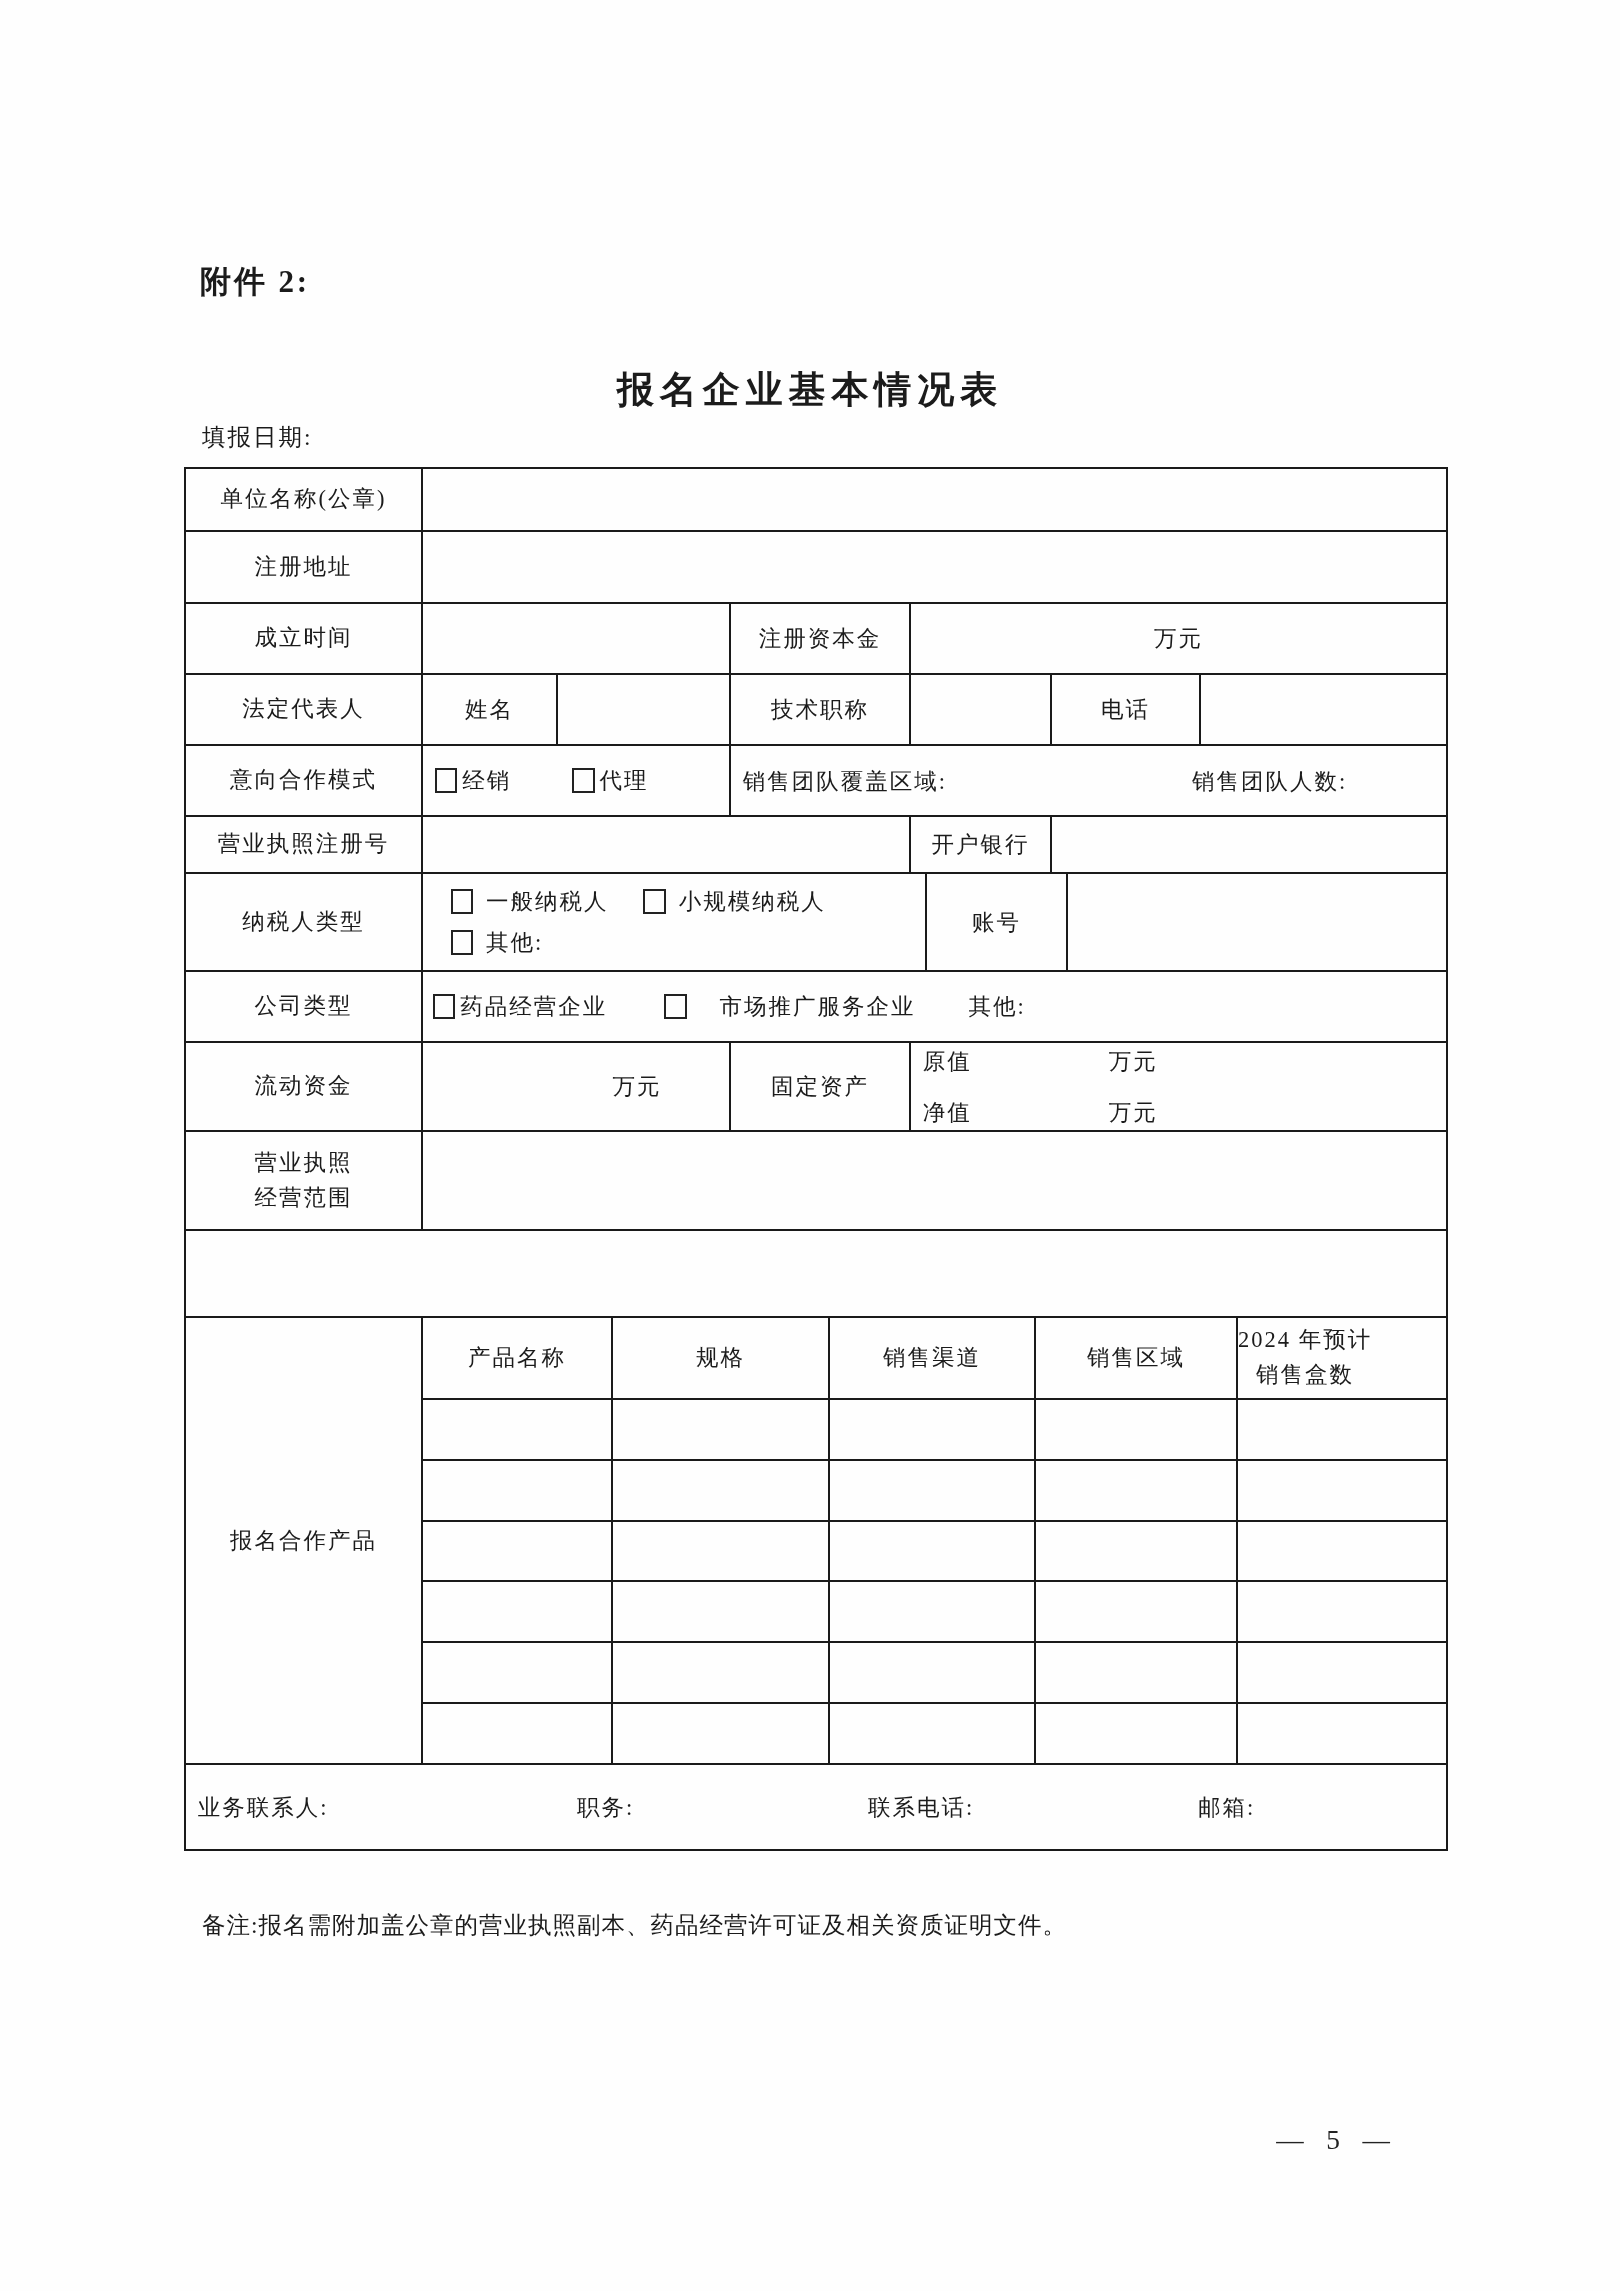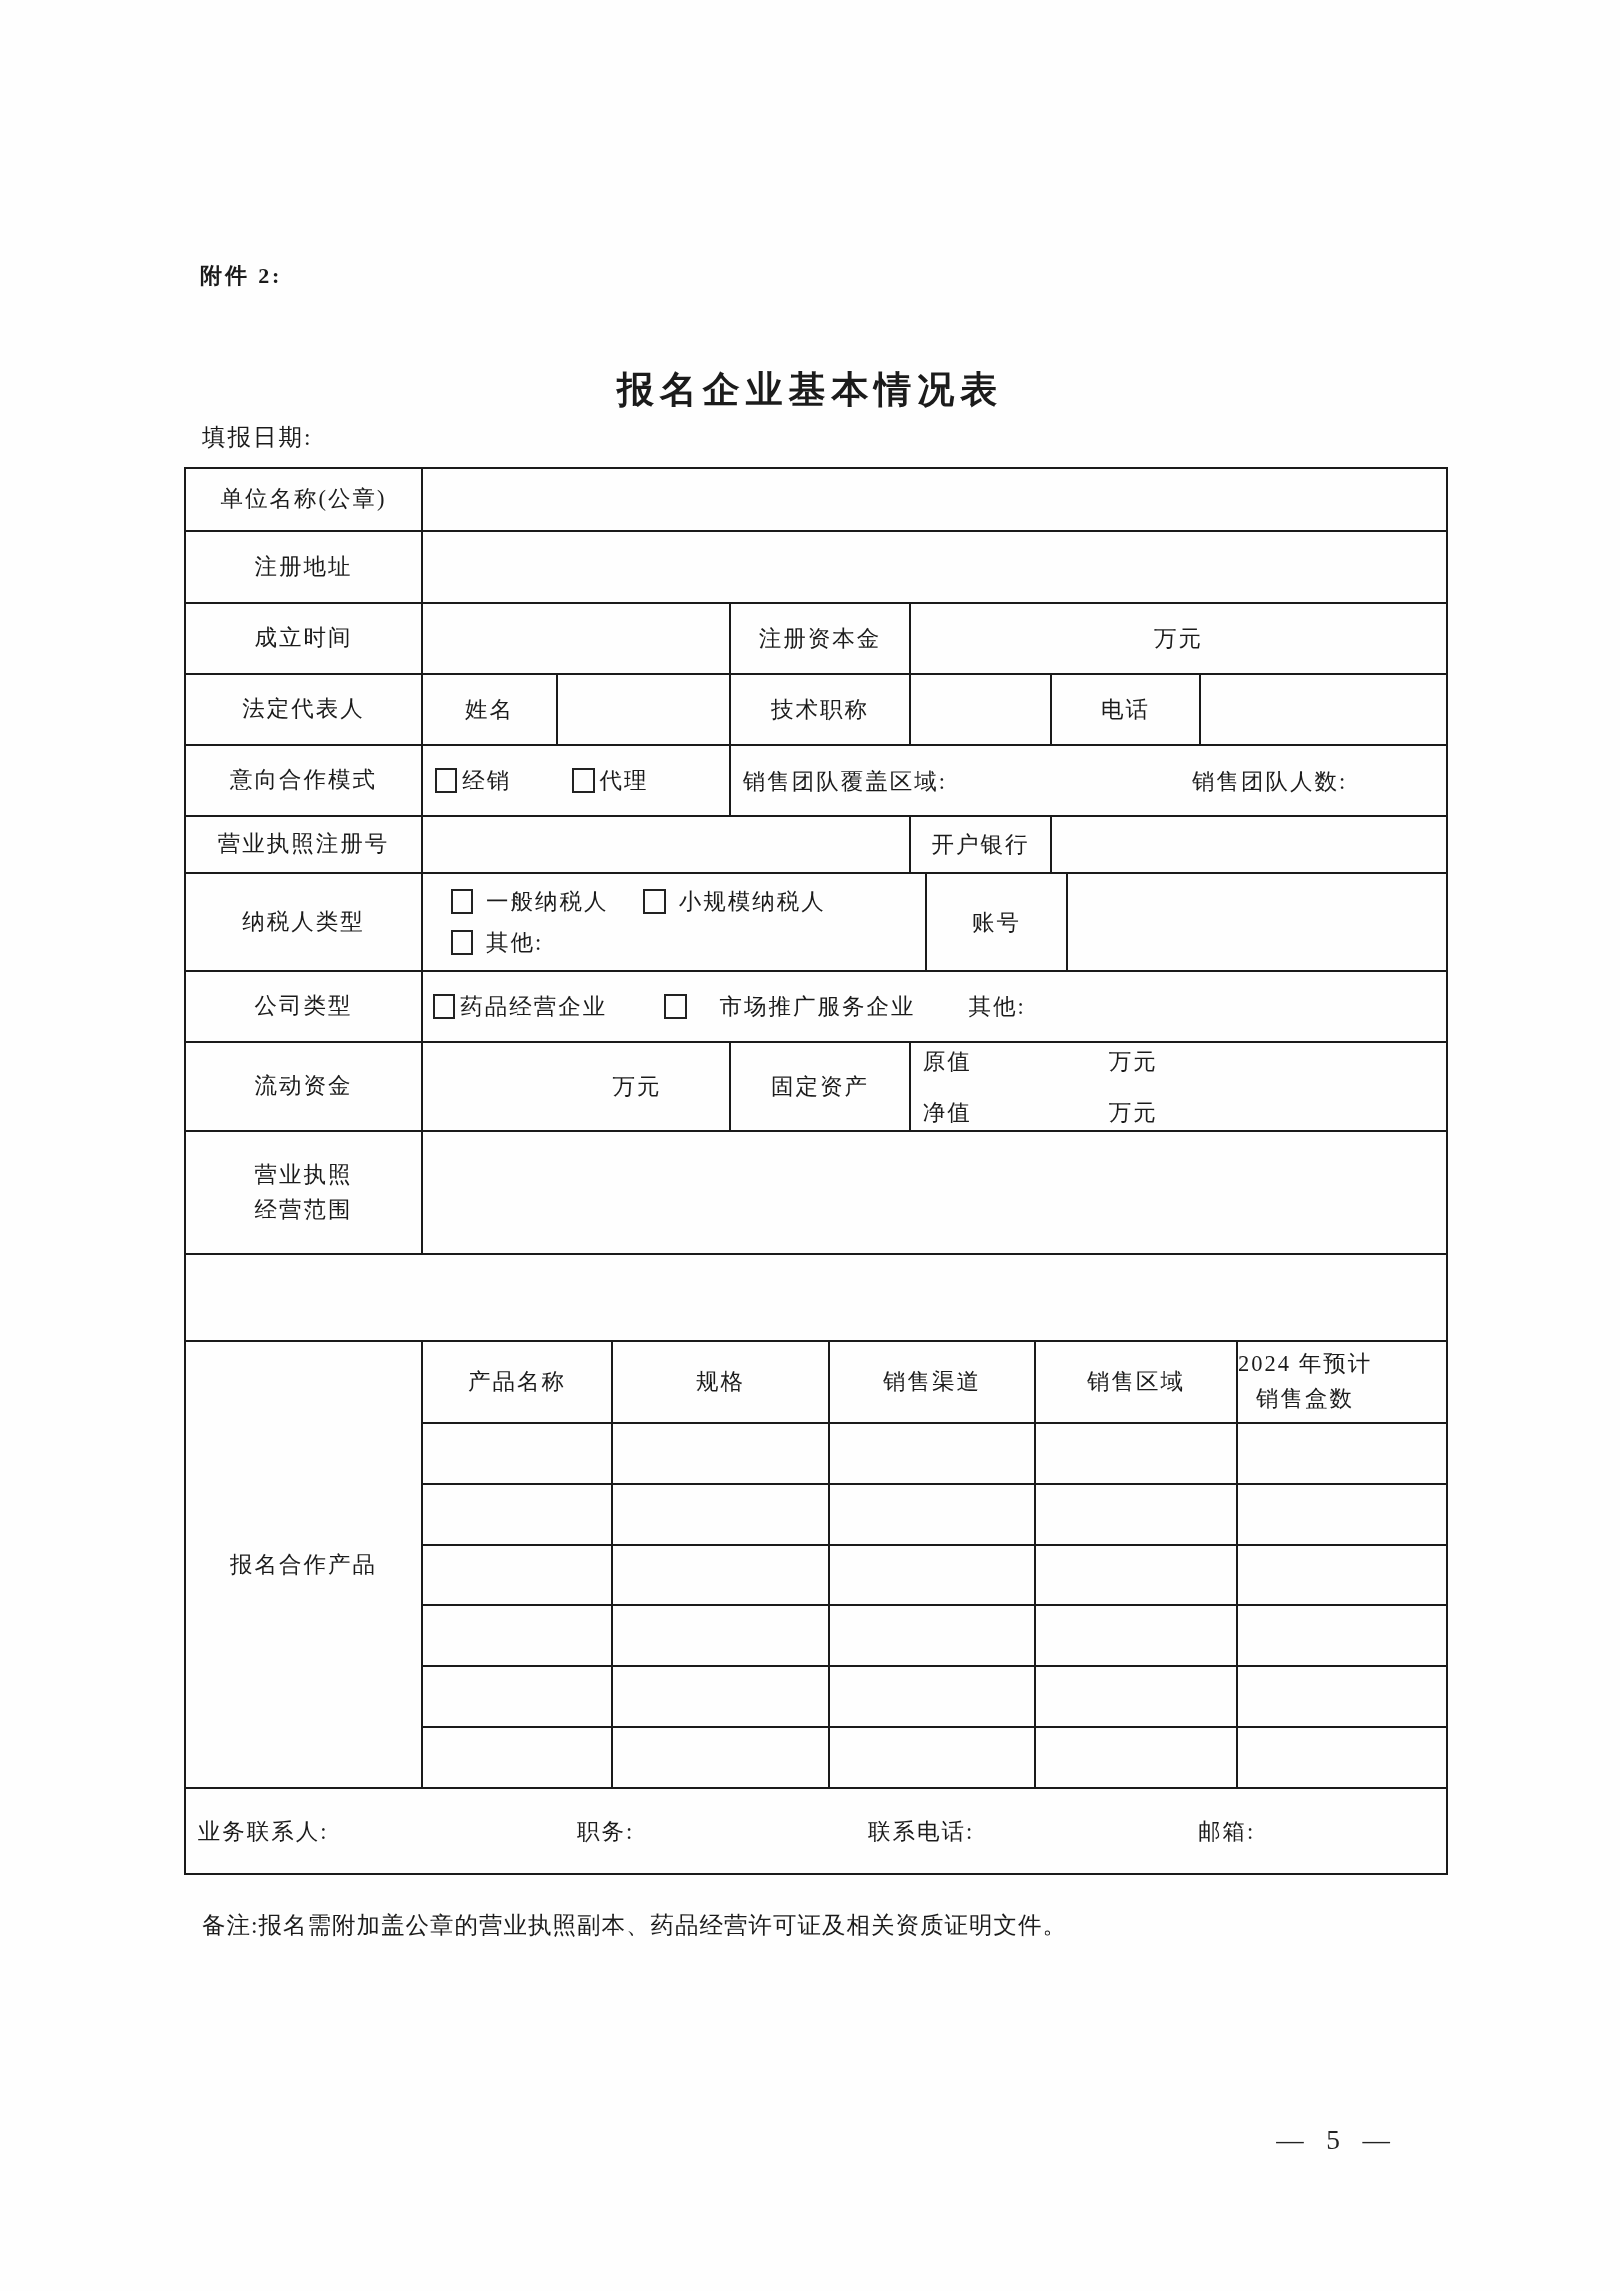--- a/index.html
+++ b/index.html
@@ -7,21 +7,21 @@
   .page {
     position:relative;
     width:1620px; height:2292px;
     background:#fefefe;
     font-family:"Liberation Serif","DejaVu Serif",serif;
     color:#1b1b1b;
     overflow:hidden;
   }
   .attachment {
     position:absolute; left:200px; top:261px;
-    font-size:22px; font-weight:bold; letter-spacing:2.9px;
+    font-size:31px; font-weight:bold; letter-spacing:2.9px;
   }
   .doc-title {
     position:absolute; left:0; top:365px; width:1620px;
     text-align:center; font-size:37px; font-weight:bold; letter-spacing:5.9px;
   }
   .fill-date {
     position:absolute; left:202px; top:421px;
     font-size:23.5px; letter-spacing:2px;
   }
   
@@ -36,21 +36,21 @@
   .cell {
     border-right:2px solid #1a1a1a;
     display:flex; align-items:center; justify-content:center;
     text-align:center;
   }
   .cell:last-child { border-right:none; }
   .cell.blank { }
   .label-col { width:237px; flex-shrink:0; line-height:1.55; }
   .grow { flex:1; }
   .h67{height:63px}.h73{height:72px}.h72{height:71px}.h70{height:57px}
-  .h100{height:98px}.h91{height:89px}.h126{height:123px}.h89{height:87px}
+  .h100{height:98px}.h91{height:89px}.h126{height:99px}.h89{height:87px}
   .h456{height:447px}.h86{height:84px; border-bottom:none;}
   .w138{width:135px;flex-shrink:0}.w144{width:141px;flex-shrink:0}
   .w162{width:149px;flex-shrink:0}.w176{width:173px;flex-shrink:0}
   .w184{width:180px;flex-shrink:0}.w314{width:308px;flex-shrink:0}
   .w498{width:488px;flex-shrink:0}
   
   .cb {
     display:inline-block; width:22.5px; height:24.5px;
     border:2px solid #222; margin-right:4.9px; vertical-align:-3.9px;
     flex-shrink:0;

